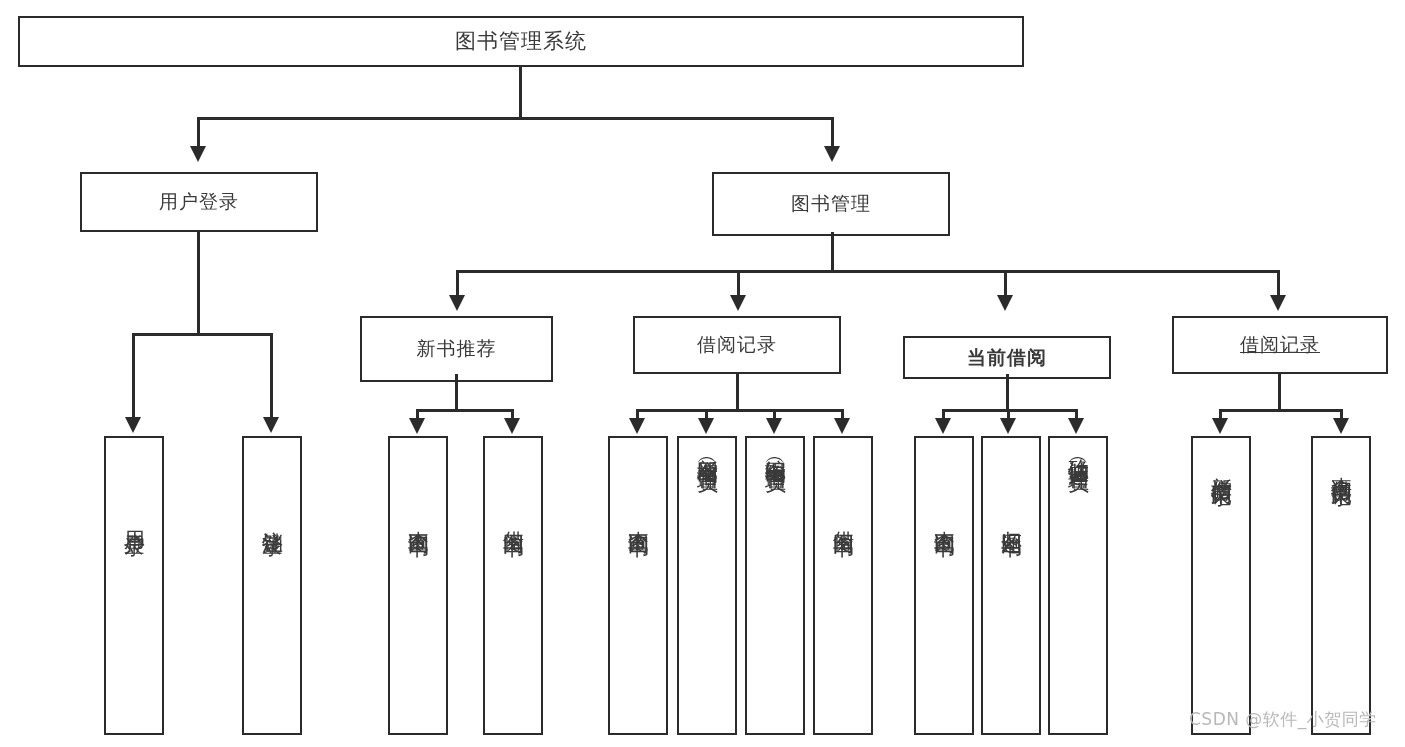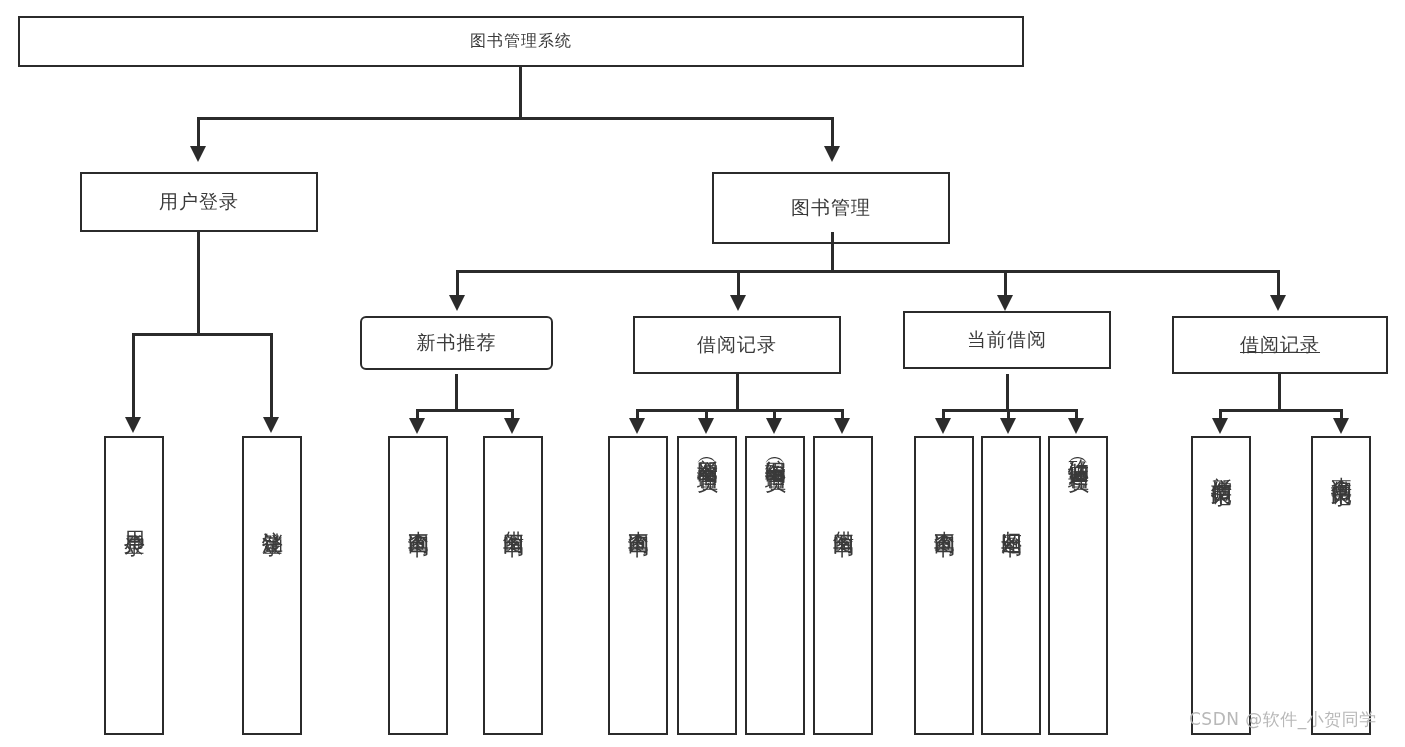--- a/index.html
+++ b/index.html
@@ -30,21 +30,21 @@
   .node .label {
     display: block;
     text-align: center;
     line-height: 1.15;
     white-space: nowrap;
     color: #3a3a3a;
   }
 
   
   .node.root { }
-  .node.root .label { font-size: 16px; letter-spacing: 1px; }
+  .node.root .label { font-size: 21px; letter-spacing: 1px; }
 
   
   .node.branch .label { font-size: 19px; letter-spacing: 1px; }
 
   
   .node.leaf {
     align-items: flex-start;
     justify-content: center;
     padding-top: 6px;
   }
@@ -101,21 +101,21 @@
 
   <div class="vline" style="left:197px; top:117px; width:3px; height:30px;"></div>
   <div class="arrow" style="left:190px; top:146px;"></div>
   <div class="vline" style="left:831px; top:117px; width:3px; height:30px;"></div>
   <div class="arrow" style="left:824px; top:146px;"></div>
 
   <div class="node branch" style="left:80px; top:172px; width:238px; height:60px;">
     <span class="label">用户登录</span>
   </div>
 
-  <div class="node branch" style="left:712px; top:172px; width:238px; height:72px;">
+  <div class="node branch" style="left:712px; top:172px; width:238px; height:64px;">
     <span class="label">图书管理</span>
   </div>
 
   <div class="vline" style="left:197px; top:232px; width:3px; height:102px;"></div>
   <div class="hline" style="left:132px; top:333px; width:138px; height:3px;"></div>
   <div class="vline" style="left:132px; top:333px; width:3px; height:85px;"></div>
   <div class="arrow" style="left:125px; top:417px;"></div>
   <div class="vline" style="left:270px; top:333px; width:3px; height:85px;"></div>
   <div class="arrow" style="left:263px; top:417px;"></div>
 
@@ -124,27 +124,27 @@
 
   <div class="vline" style="left:456px; top:270px; width:3px; height:26px;"></div>
   <div class="arrow" style="left:449px; top:295px;"></div>
   <div class="vline" style="left:737px; top:270px; width:3px; height:26px;"></div>
   <div class="arrow" style="left:730px; top:295px;"></div>
   <div class="vline" style="left:1004px; top:270px; width:3px; height:26px;"></div>
   <div class="arrow" style="left:997px; top:295px;"></div>
   <div class="vline" style="left:1277px; top:270px; width:3px; height:26px;"></div>
   <div class="arrow" style="left:1270px; top:295px;"></div>
 
-  <div class="node branch" style="left:360px; top:316px; width:193px; height:54px;border-radius:6px;">
+  <div class="node branch" style="left:360px; top:316px; width:193px; height:66px;">
     <span class="label">新书推荐</span>
   </div>
   <div class="node branch" style="left:633px; top:316px; width:208px; height:58px;">
     <span class="label">借阅记录</span>
   </div>
-  <div class="node branch" style="left:903px; top:311px; width:208px; height:58px;">
+  <div class="node branch" style="left:903px; top:336px; width:208px; height:43px;font-weight:bold;">
     <span class="label">当前借阅</span>
   </div>
   <div class="node branch" style="left:1172px; top:316px; width:216px; height:58px;text-decoration:underline;">
     <span class="label">借阅记录</span>
   </div>
 
   <div class="vline" style="left:455px; top:374px; width:3px; height:36px;"></div>
   <div class="hline" style="left:416px; top:409px; width:97px; height:3px;"></div>
   <div class="vline" style="left:416px; top:409px; width:3px; height:10px;"></div>
   <div class="arrow" style="left:409px; top:418px;"></div>

